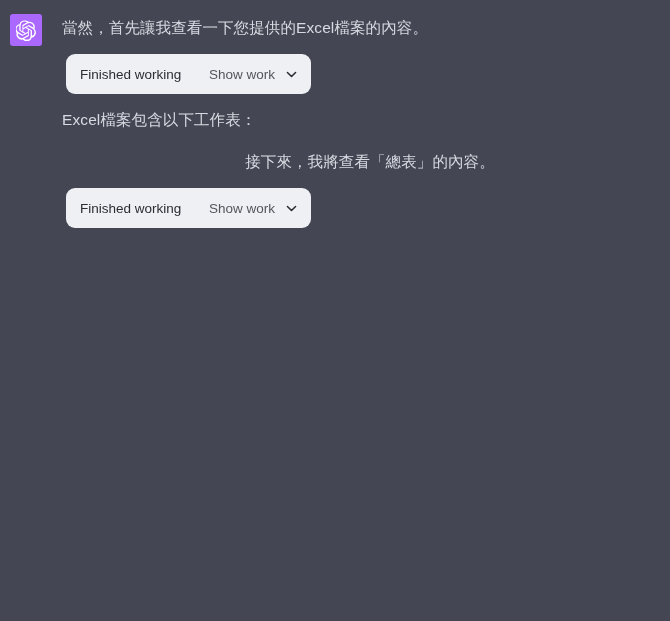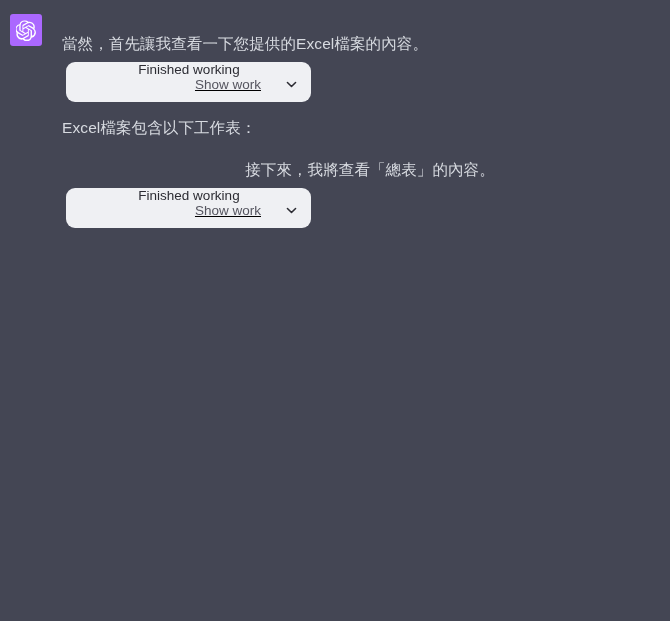--- a/index.html
+++ b/index.html
@@ -44,51 +44,49 @@
     top: 0;
     width: 608px;
   }
   .para {
     color: #d7dae0;
     font-size: 15.5px;
     line-height: 1.55;
     letter-spacing: 0.1px;
   }
   .para-intro {
-    margin-top: 32px;
+    margin-top: 16px;
   }
   .para-indent {
     margin-left: 8px;
     text-align: center;
   }
   
   .tool-card {
-    margin-top: 6px;
+    margin-top: 14px;
     margin-left: 4px;
     width: 245px;
     height: 40px;
     background: #eff0f3;
     border-radius: 9px;
     display: flex;
     align-items: center;
     box-sizing: border-box;
     padding: 0 13px 0 14px;
-    flex-direction: column;
   }
   .tool-card-status {
     color: #2c2c33;
     font-size: 13.5px;
     flex: 0 0 auto;
   }
   .tool-card-right {
     margin-left: auto;
     display: flex;
     align-items: center;
-    gap: 24px;
-    text-decoration: underline;
+    gap: 10px;
   }
   .tool-card-action {
     color: #55555f;
     font-size: 13.5px;
   }
   .chevron {
     width: 13px;
     height: 13px;
     display: block;
   }

